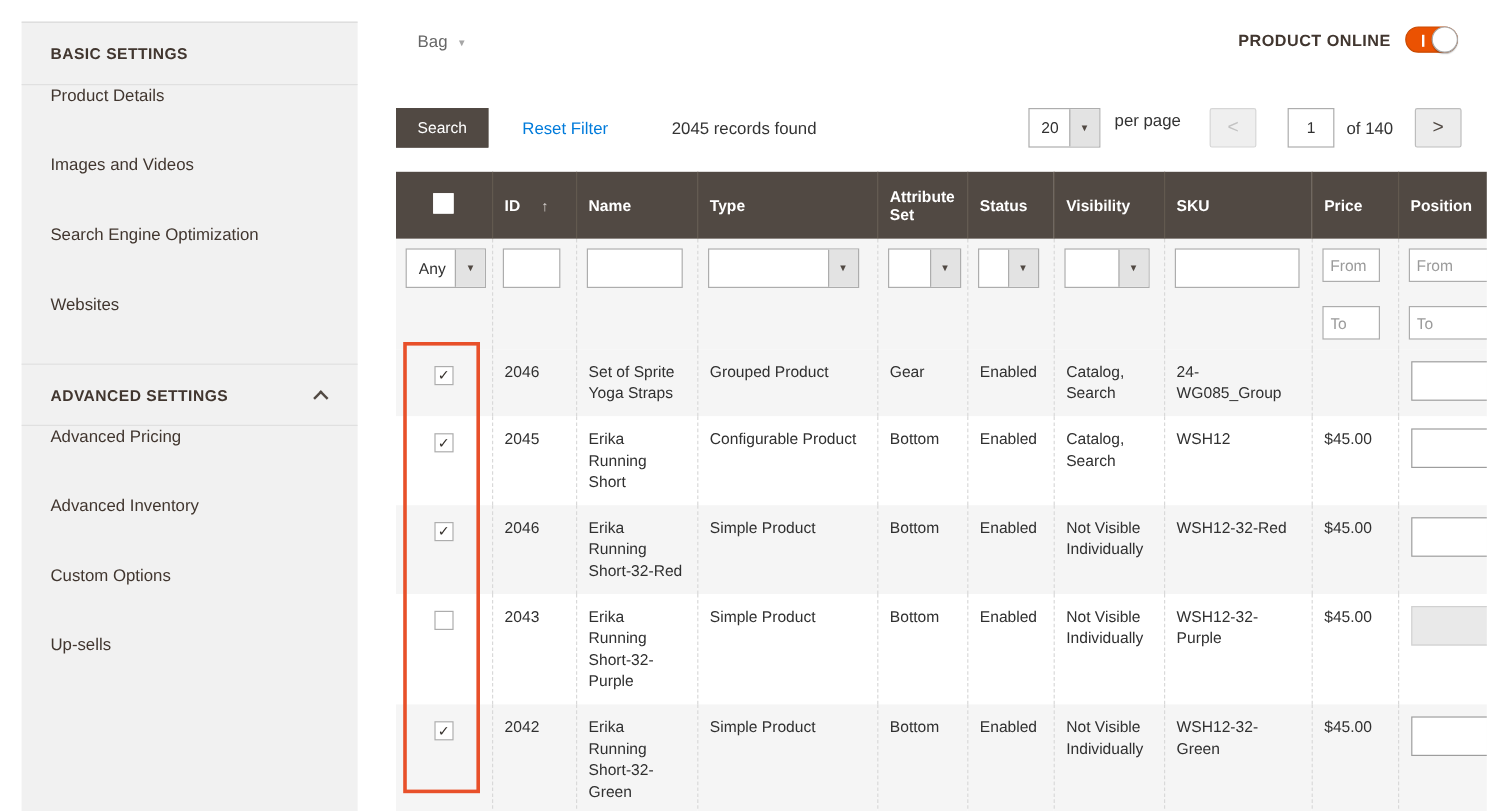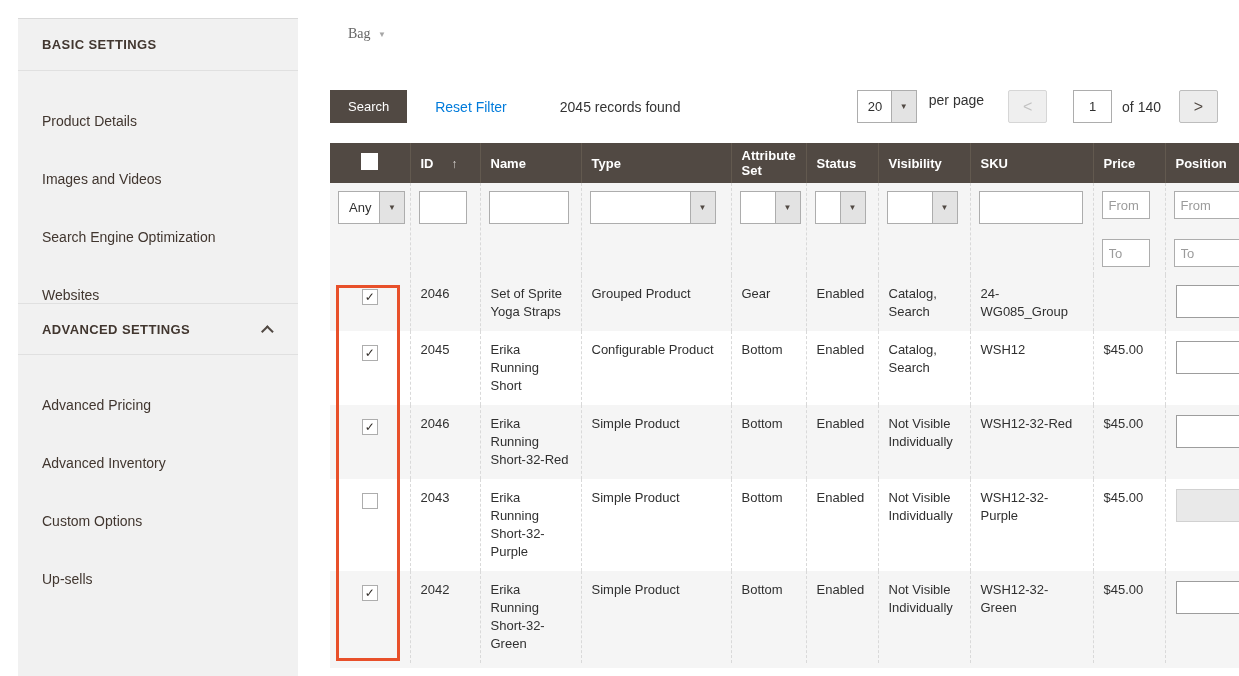--- a/index.html
+++ b/index.html
@@ -7,30 +7,30 @@
     font-family:"Liberation Sans", sans-serif; color:#303030; }
 
   
   .sidebar { position:absolute; left:18px; top:18px; width:280px; height:658px;
     background:#f1f1f1; border-top:1px solid #d9d9d9; }
   .side-section-head { position:relative; height:52px; display:flex; align-items:center;
     justify-content:space-between; padding:0 24px; border-bottom:1px solid #e0e0e0; }
   .side-section-head .t { font-size:13px; font-weight:bold; color:#41362f; letter-spacing:.4px; }
   .chevron-up { width:9px; height:9px; border-left:2px solid #514943; border-top:2px solid #514943;
     transform:rotate(45deg) translateY(3px); display:inline-block; }
-  .side-item { position:relative; height:58px; display:flex; align-items:flex-end;
+  .side-item { position:relative; height:58px; display:flex; align-items:flex-start;
     padding:0 24px; font-size:14px; color:#41362f; cursor:pointer; }
   .side-item.active { background:#fff; border-left:3px solid #eb5202; padding-left:21px;
     font-weight:600; color:#41362f; }
   .side-gap { border-top:1px solid #e0e0e0; }
   .pencil { margin-left:12px; display:inline-block; }
 
   
   .main { position:absolute; left:330px; top:0; width:909px; height:676px; }
-  .scope-row { position:absolute; top:26px; left:18px; font-size:14px; color:#666;font-family:Liberation Serif, serif; }
+  .scope-row { position:absolute; top:26px; left:18px; font-size:14px; color:#666; }
   .caret { font-size:8px; color:#a6a6a6; margin-left:4px; vertical-align:middle; }
   .online-wrap { position:absolute; top:22px; right:24px; display:flex; align-items:center; gap:12px; }
   .online-label { font-size:13.5px; font-weight:600; color:#41362f; letter-spacing:.4px; }
   .toggle { position:relative; width:44px; height:22px; background:#eb5202;
     border:1px solid #c94a02; border-radius:11px; cursor:pointer; }
   .toggle .bar { position:absolute; left:13px; top:6px; width:2px; height:10px; background:#fff; }
   .toggle .knob { position:absolute; right:-1px; top:-1px; width:22px; height:22px; background:#fff;
     border:1px solid #aaa; border-radius:50%; box-shadow:0 1px 1px rgba(0,0,0,.25); }
 
   .toolbar { position:absolute; top:90px; left:0; right:21px; height:33px;
@@ -51,21 +51,21 @@
   .pg-btn.prev { color:#c2c2c2; margin-right:26px; }
   .pg-btn.next { color:#514943; margin-left:18px; background:#ececec; border-color:#bdbdbd; }
   .pg-input { width:39px; height:33px; border:1px solid #adadad; text-align:center; font-size:13px;
     font-family:inherit; color:#303030; }
   .pg-of { font-size:14px; color:#333; margin-left:10px; }
 
   
   .grid-wrap { position:absolute; top:143px; left:0; width:909px; height:533px; overflow:hidden; }
   table.grid { width:1000px; table-layout:fixed; border-collapse:collapse; }
   .grid th { background:#514943; color:#fff; font-size:13px; font-weight:600; text-align:left;
-    padding:0 10px; height:40px; vertical-align:middle; border-left:1px solid #62594f; }
+    padding:0 10px; height:56px; vertical-align:middle; border-left:1px solid #62594f; }
   .grid th:first-child { border-left:none; text-align:center; }
   .sort-arr { font-weight:400; color:#d8d4d1; margin-left:14px; font-size:12px; }
   .hdr-cb { display:inline-block; width:17px; height:17px; background:#fff; border:1px solid #fff; }
 
   .grid td { font-size:13px; color:#303030; vertical-align:top; padding:10px;
     border-left:1px dashed #d9d9d9; line-height:18px; }
   .grid td:first-child { border-left:none; text-align:center; }
   tr.filter-row td { background:#f5f5f5; padding:8px 8px; height:84px; }
   tr.data-row:nth-child(odd) td { background:#fff; }
   tr.data-row:nth-child(even) td { background:#f5f5f5; }
@@ -128,20 +128,27 @@
   </div>
 </div>
 
 <div class="main">
 
   <div class="scope-row">
     <span>Bag</span>
     <span class="caret">▼</span>
   </div>
 
+  <div class="online-wrap">
+    <span class="online-label">PRODUCT ONLINE</span>
+    <div class="toggle">
+      <span class="bar"></span>
+      <span class="knob"></span>
+    </div>
+  </div>
 
   <div class="toolbar">
     <button class="btn-search">Search</button>
     <a class="link-reset">Reset Filter</a>
     <span class="records">2045 records found</span>
     <div class="toolbar-right">
       <div class="select sel-perpage">
         <span class="val">20</span>
         <span class="arr">▼</span>
       </div>

